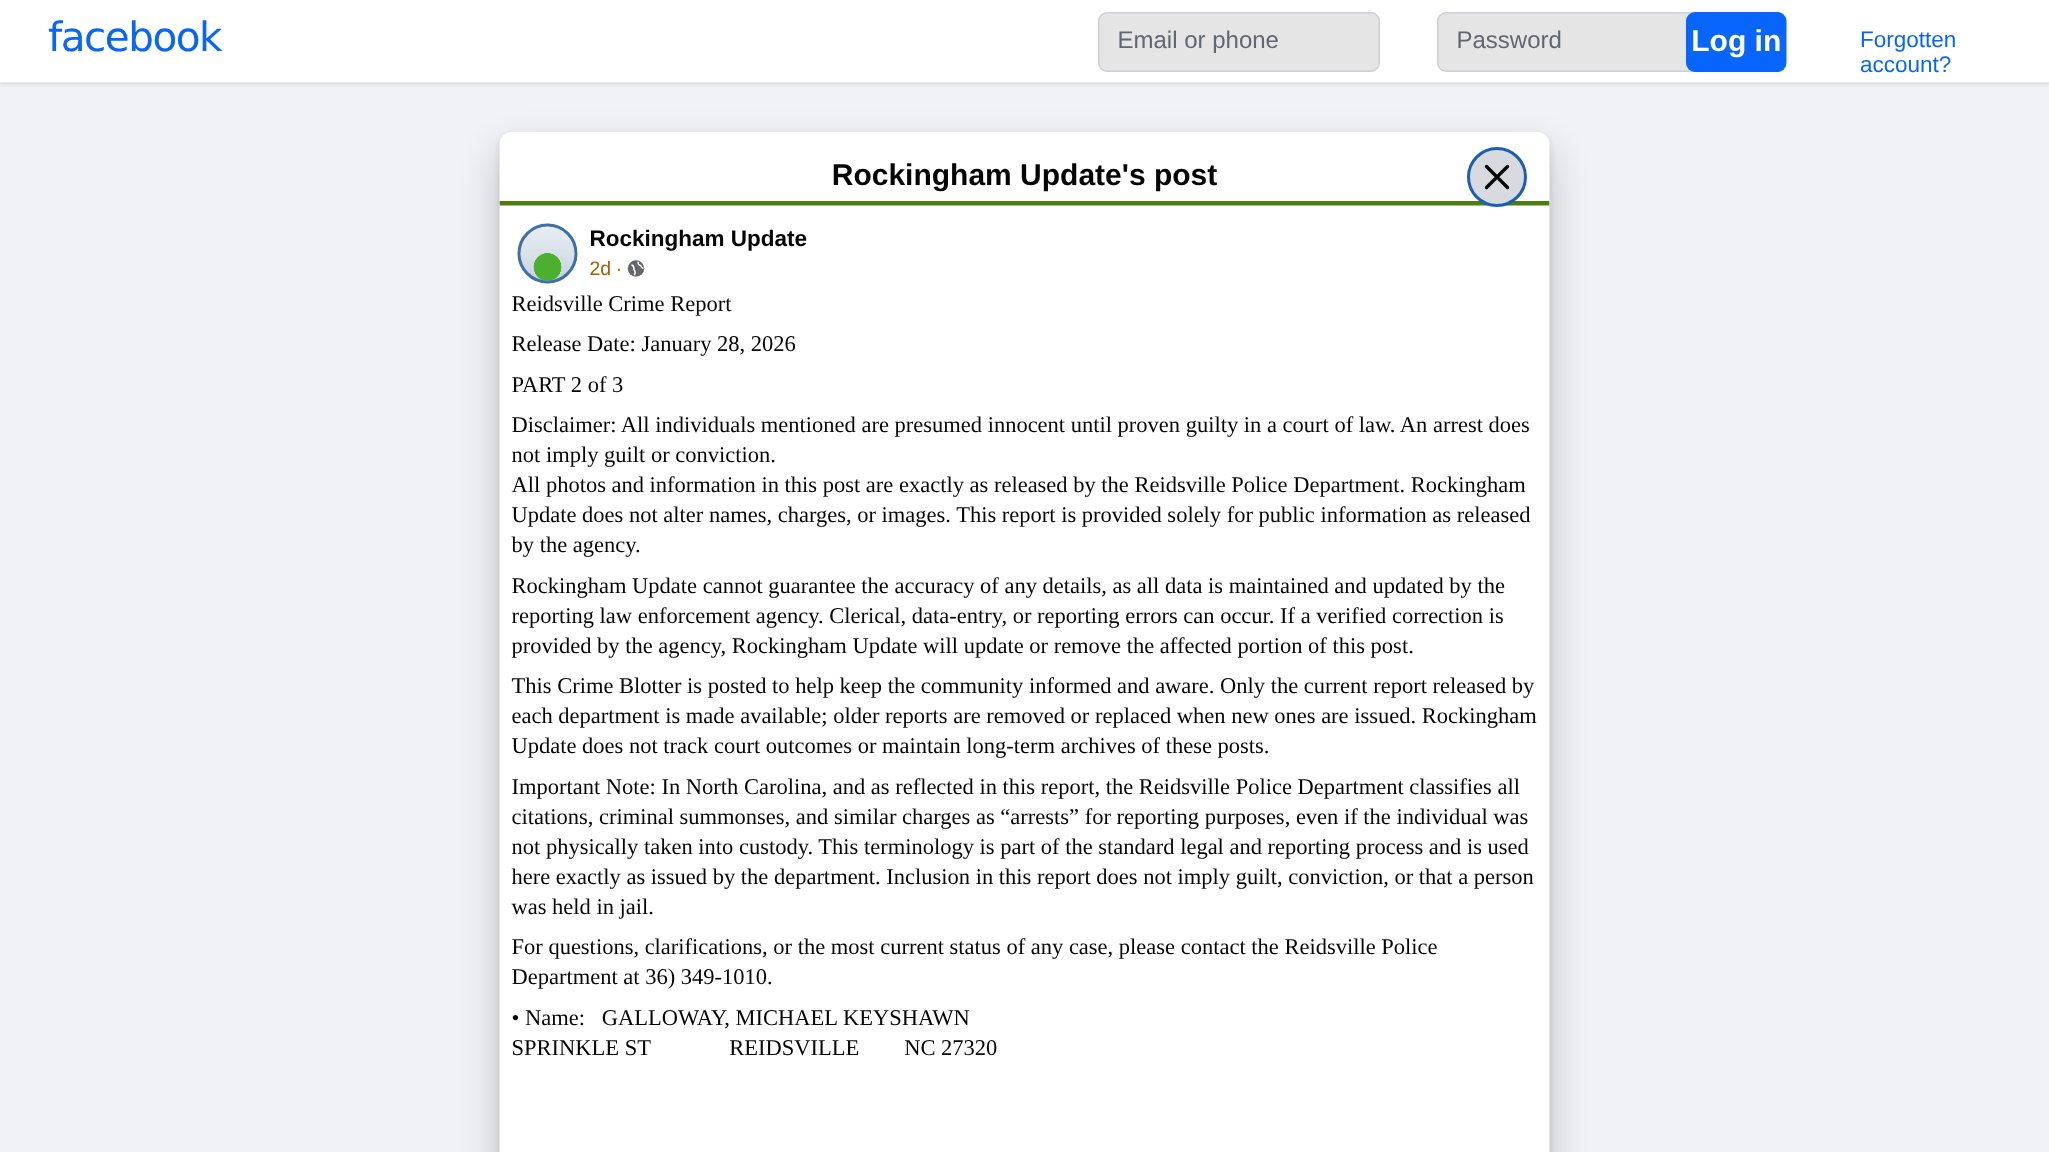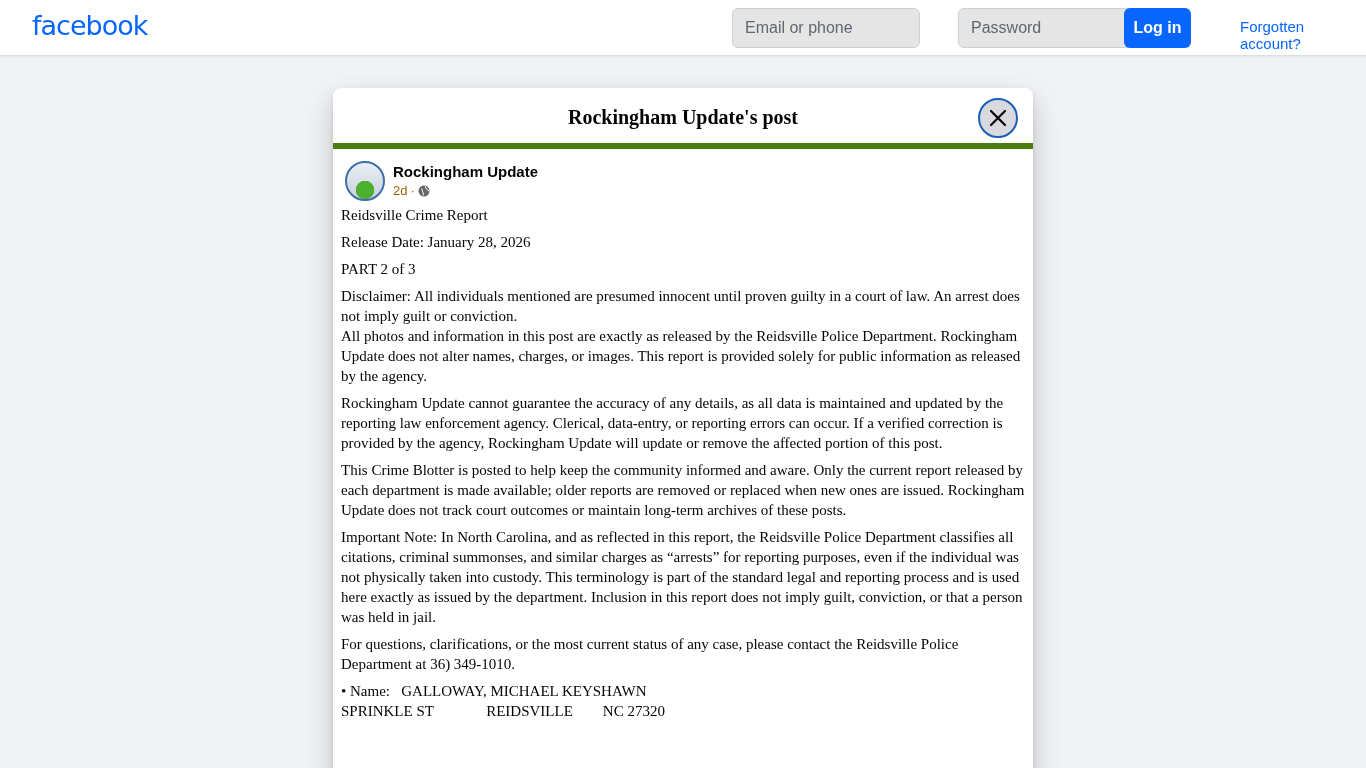--- a/index.html
+++ b/index.html
@@ -2,24 +2,24 @@
 <html><head>
 <meta charset="utf-8">
 <style>
   * { box-sizing: border-box; margin: 0; padding: 0; }
   html, body { width: 1366px; height: 768px; overflow: hidden; }
   body { background: #f0f2f5; font-family: "Liberation Sans", sans-serif; color: #050505; position: relative; }
   .topbar { position: absolute; left: 0; top: 0; width: 1366px; height: 56px; background: #fff; border-bottom: 1px solid #dadde1; box-shadow: 0 1px 2px rgba(0,0,0,0.06); }
   .logo { position: absolute; left: 32px; top: 10px; font-family: "DejaVu Sans", sans-serif; font-weight: normal; font-size: 27px; color: #0866ff; letter-spacing: -1px; }
   .input { position: absolute; top: 8px; width: 188px; height: 40px; border: 1px solid #ccd0d5; border-radius: 6px; background: #e5e5e5; font-size: 16px; color: #65676b; padding: 0 12px; line-height: 38px; font-family: "Liberation Sans", sans-serif; }
   .input::placeholder { color: #606770; }
-  .login-btn { position: absolute; left: 1124px; top: 8px; width: 67px; height: 40px; background: #0866ff; color: #fff; border: none; border-radius: 6px; font-weight: bold; font-size: 16px; font-family: "Liberation Sans", sans-serif; }
+  .login-btn { position: absolute; left: 1124px; top: 8px; width: 67px; height: 40px; background: #0866ff; color: #fff; border: none; border-radius: 6px; font-weight: bold; font-size: 20px; font-family: "Liberation Sans", sans-serif; }
   .forgot { position: absolute; left: 1240px; top: 18px; font-size: 15px; color: #0866ff; text-decoration: none; }
   .modal { position: absolute; left: 333px; top: 88px; width: 700px; height: 700px; background: #fff; border-radius: 8px; box-shadow: 0 12px 28px rgba(0,0,0,0.2), 0 2px 4px rgba(0,0,0,0.1); overflow: hidden; }
-  .modal-header { height: 61px; border-bottom: 6px solid #4d7c0f; position: relative; font-family: Liberation Serif, serif; }
+  .modal-header { height: 49px; border-bottom: 3px solid #4d7c0f; position: relative; }
   .modal-title { position: absolute; left: 0; right: 0; top: 18px; text-align: center; font-size: 20px; font-weight: bold; color: #050505; }
   .close-btn { position: absolute; left: 645px; top: 10px; width: 40px; height: 40px; border-radius: 50%; background: #d8dadf; border: 2px solid #1a5fb4; display: flex; align-items: center; justify-content: center; cursor: pointer; }
   .post-head { position: relative; height: 56px; }
   .avatar { position: absolute; left: 12px; top: 12px; width: 40px; height: 40px; border-radius: 50%; border: 2px solid #3d6fa8; background: radial-gradient(circle at 50% 75%, #4caf30 0 28%, transparent 29%), linear-gradient(#e9eef4, #c9d3dd); overflow: hidden; }
   .author { position: absolute; left: 60px; top: 14px; font-size: 15px; font-weight: bold; color: #050505; }
   .meta { position: absolute; left: 60px; top: 34px; font-size: 13px; color: #a16207; display: flex; align-items: center; gap: 3px; }
   .body { padding: 0 8px; font-size: 15px; line-height: 20px; color: #050505; font-family: Liberation Serif, serif; }
   .body p { margin-bottom: 7px; }
   .mono-row { white-space: pre; }
 </style>

